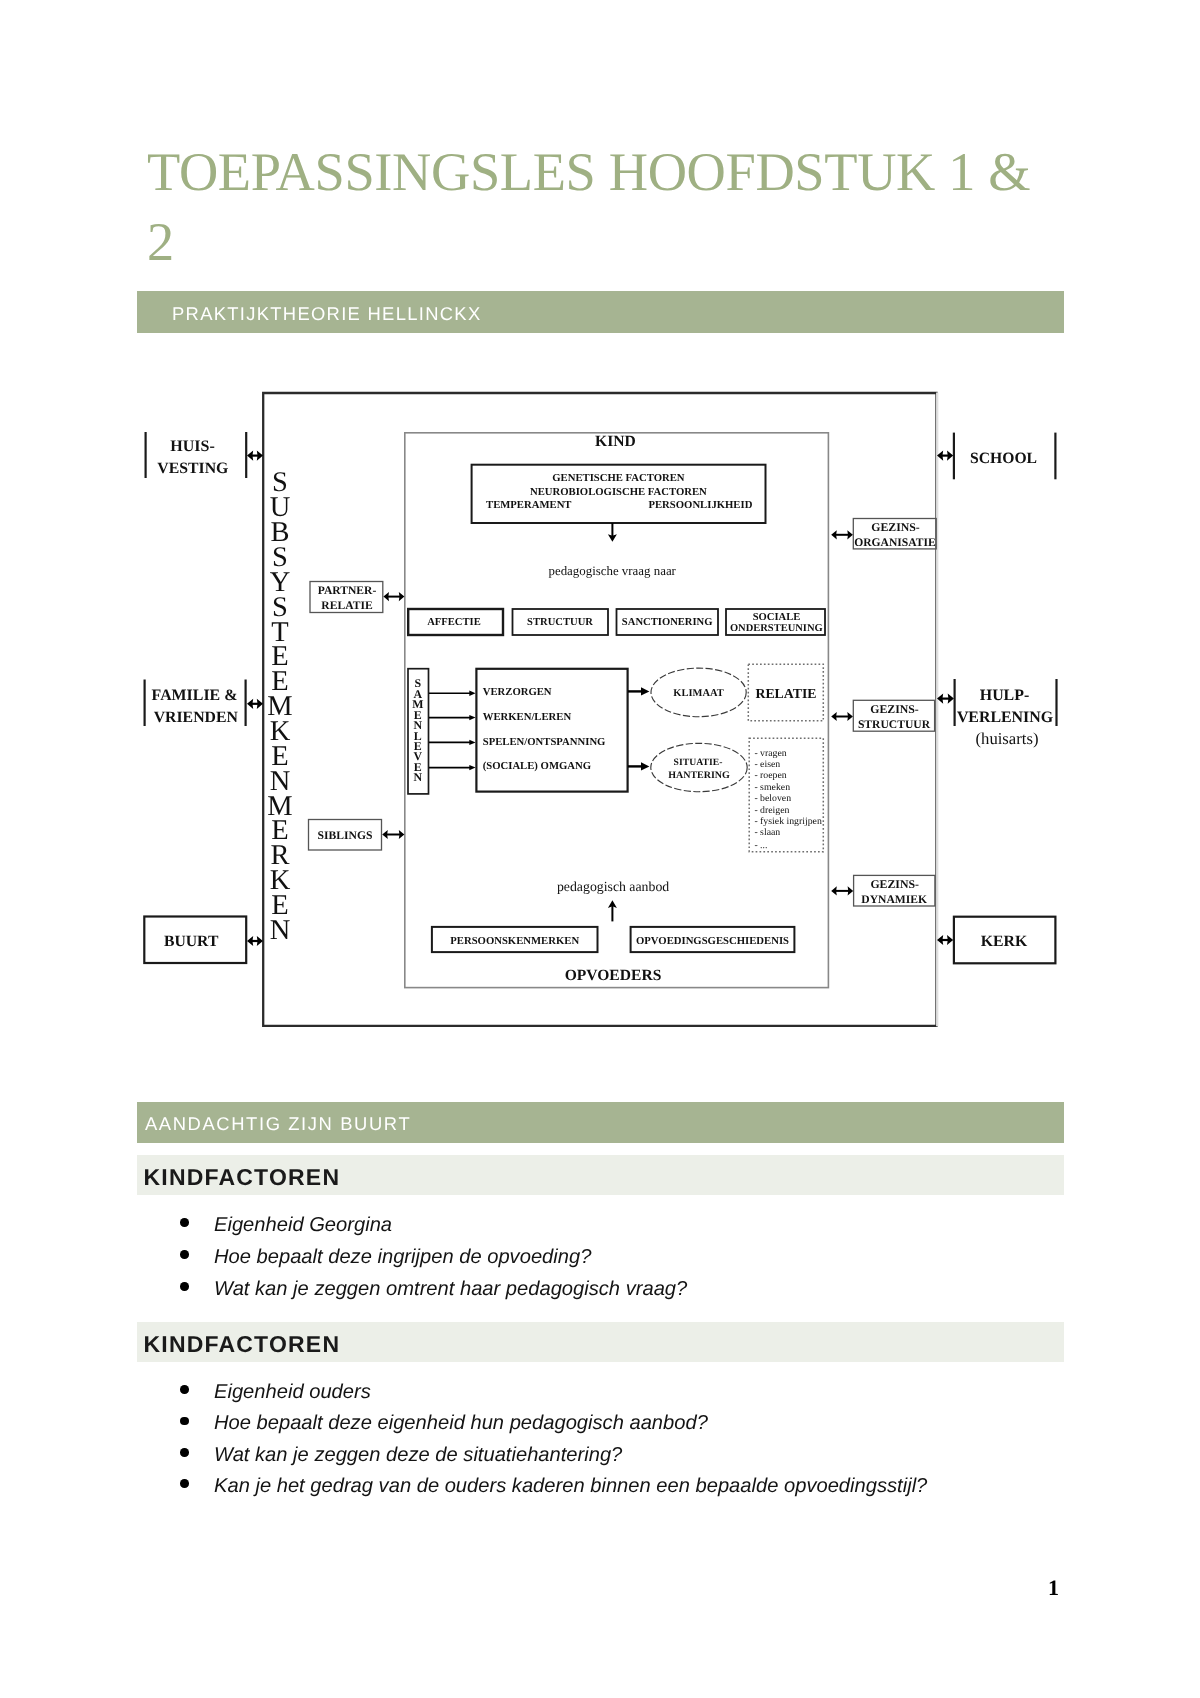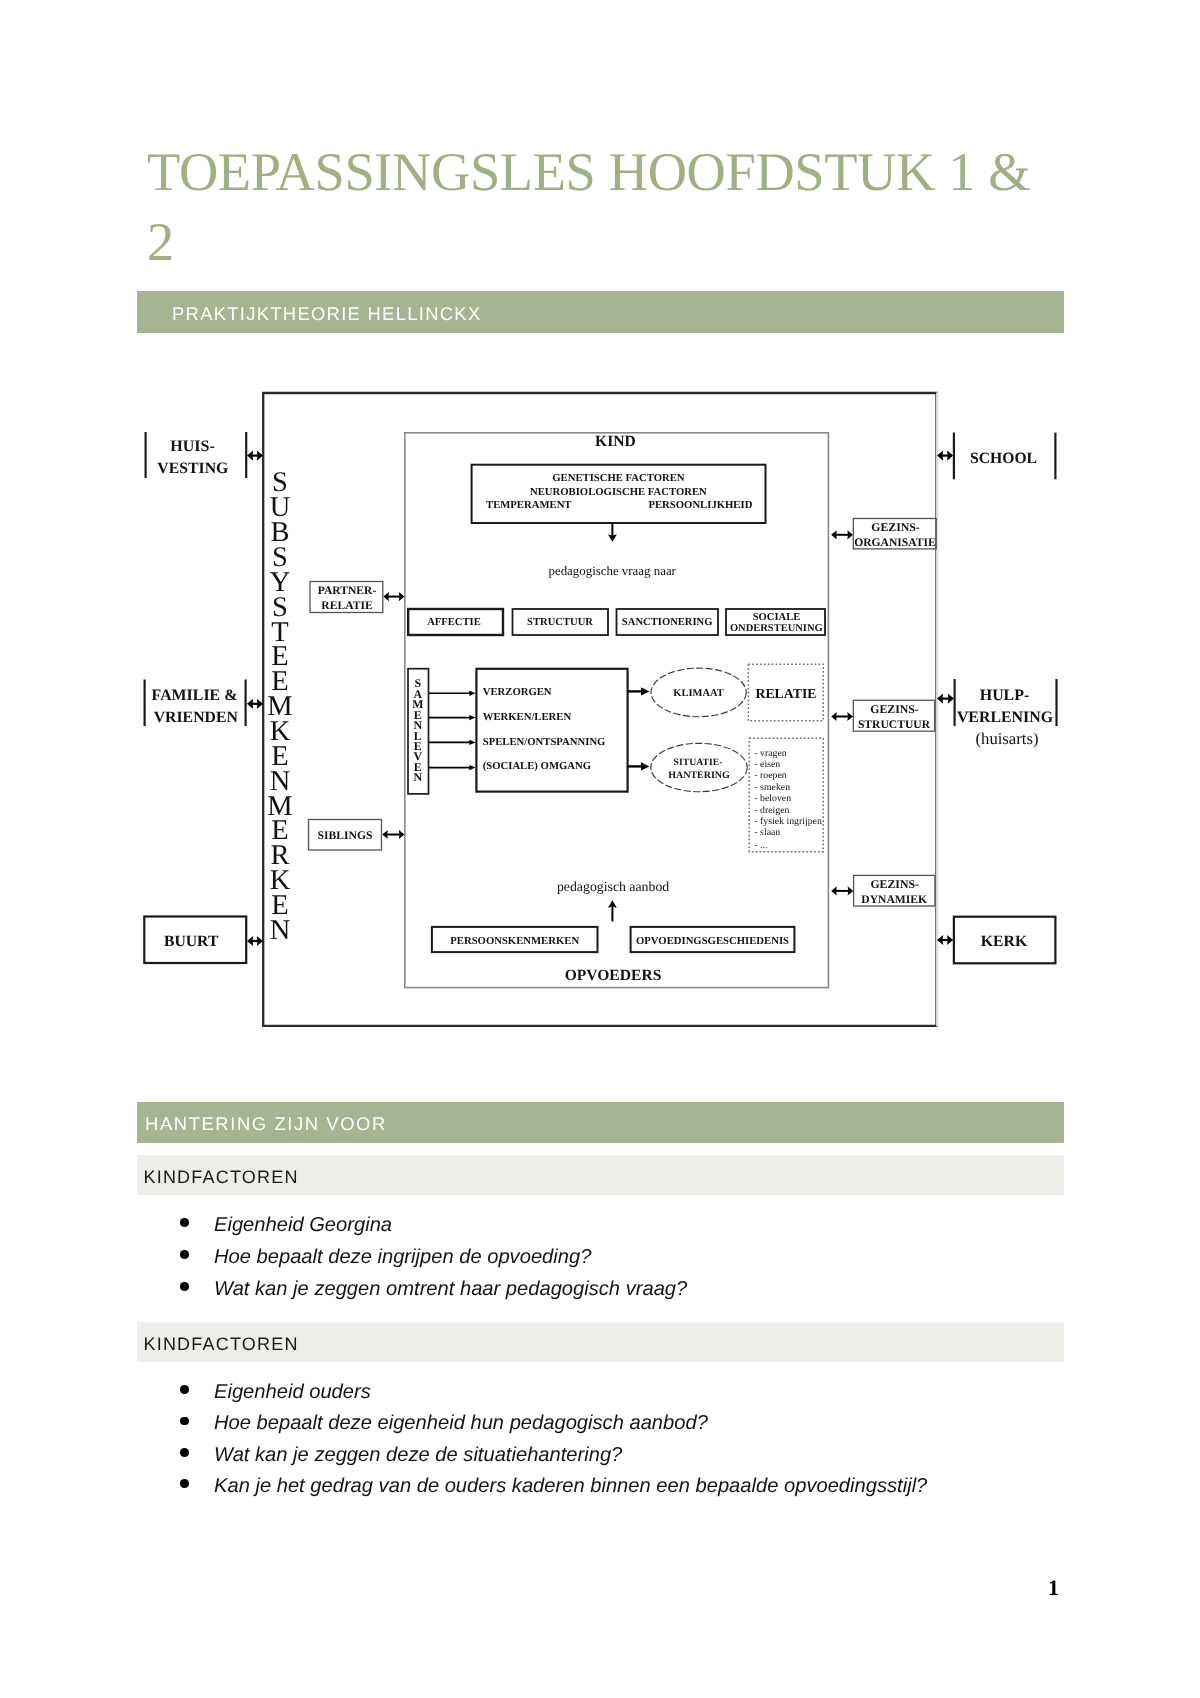--- a/index.html
+++ b/index.html
@@ -10,21 +10,21 @@
   
   .doc-title{position:absolute;left:147px;top:137px;width:900px;
     font-family:Liberation Serif, serif;font-size:54.4px;line-height:70px;
     font-weight:400;color:#9FB083;letter-spacing:-0.35px;}
 
   
   .band{position:absolute;left:137px;width:927px;background:#A6B492;}
   .band-label{position:absolute;color:#FFFFFF;font-size:18.4px;letter-spacing:1.3px;font-weight:400;line-height:20px;}
 
   .subband{position:absolute;left:137px;width:927px;background:#ECEFE8;}
-  .subband-label{position:absolute;color:#1a1a1a;font-size:18px;letter-spacing:1.2px;font-weight:400;line-height:20px;text-align:center;}
+  .subband-label{position:absolute;color:#1a1a1a;font-size:23px;letter-spacing:1.2px;font-weight:700;line-height:20px;text-align:center;}
 
   
   .bul{position:absolute;font-size:20.15px;color:#141414;line-height:22px;}
   .bul .dot{position:absolute;left:0px;top:4.4px;width:8.6px;height:8.6px;border-radius:50%;background:#000;}
   .bul .txt{position:absolute;left:34px;top:0;white-space:nowrap;font-style:italic;}
 
   .pagenum{position:absolute;left:1048px;top:1578px;font-size:22px;font-weight:bold;color:#000;line-height:20px;font-family:"Liberation Serif",serif;}
 
   
   #diagram{position:absolute;left:0px;top:0px;}
@@ -238,21 +238,21 @@
         </g>
       <rect x="431.9" y="926.9" width="165.60000000000002" height="25.200000000000045" fill="none" stroke="#1a1a1a" stroke-width="2.0"></rect>
       <text x="514.7" y="943.5" text-anchor="middle" style="font-family:'Liberation Serif',serif;font-size:10.7px;font-weight:bold;fill:#111">PERSOONSKENMERKEN</text>
       <rect x="630.6" y="926.9" width="163.79999999999995" height="25.200000000000045" fill="none" stroke="#1a1a1a" stroke-width="2.0"></rect>
       <text x="712.5" y="943.5" text-anchor="middle" style="font-family:'Liberation Serif',serif;font-size:10.7px;font-weight:bold;fill:#111">OPVOEDINGSGESCHIEDENIS</text>
       <text x="613.0" y="979.5" text-anchor="middle" style="font-family:'Liberation Serif',serif;font-size:15.6px;font-weight:bold;fill:#111">OPVOEDERS</text>
   </svg>
   </div>
 
   <div class="band" style="top:1102px;height:41px;"></div>
-  <div class="band-label" style="left:145px;top:1113.5px;letter-spacing:1.6px;">HANTERING ZIJN VOOR</div>
+  <div class="band-label" style="left:145px;top:1113.5px;letter-spacing:1.6px;">AANDACHTIG ZIJN BUURT</div>
 
   <div class="subband" style="top:1155px;height:40px;"></div>
   <div class="subband-label" style="left:143.5px;top:1167px;">KINDFACTOREN</div>
 
   <div class="bul" style="left:180px;top:1214px;">
     <span class="dot"></span>
     <span class="txt">Eigenheid Georgina</span>
     </div>
   <div class="bul" style="left:180px;top:1246px;">
     <span class="dot"></span>

